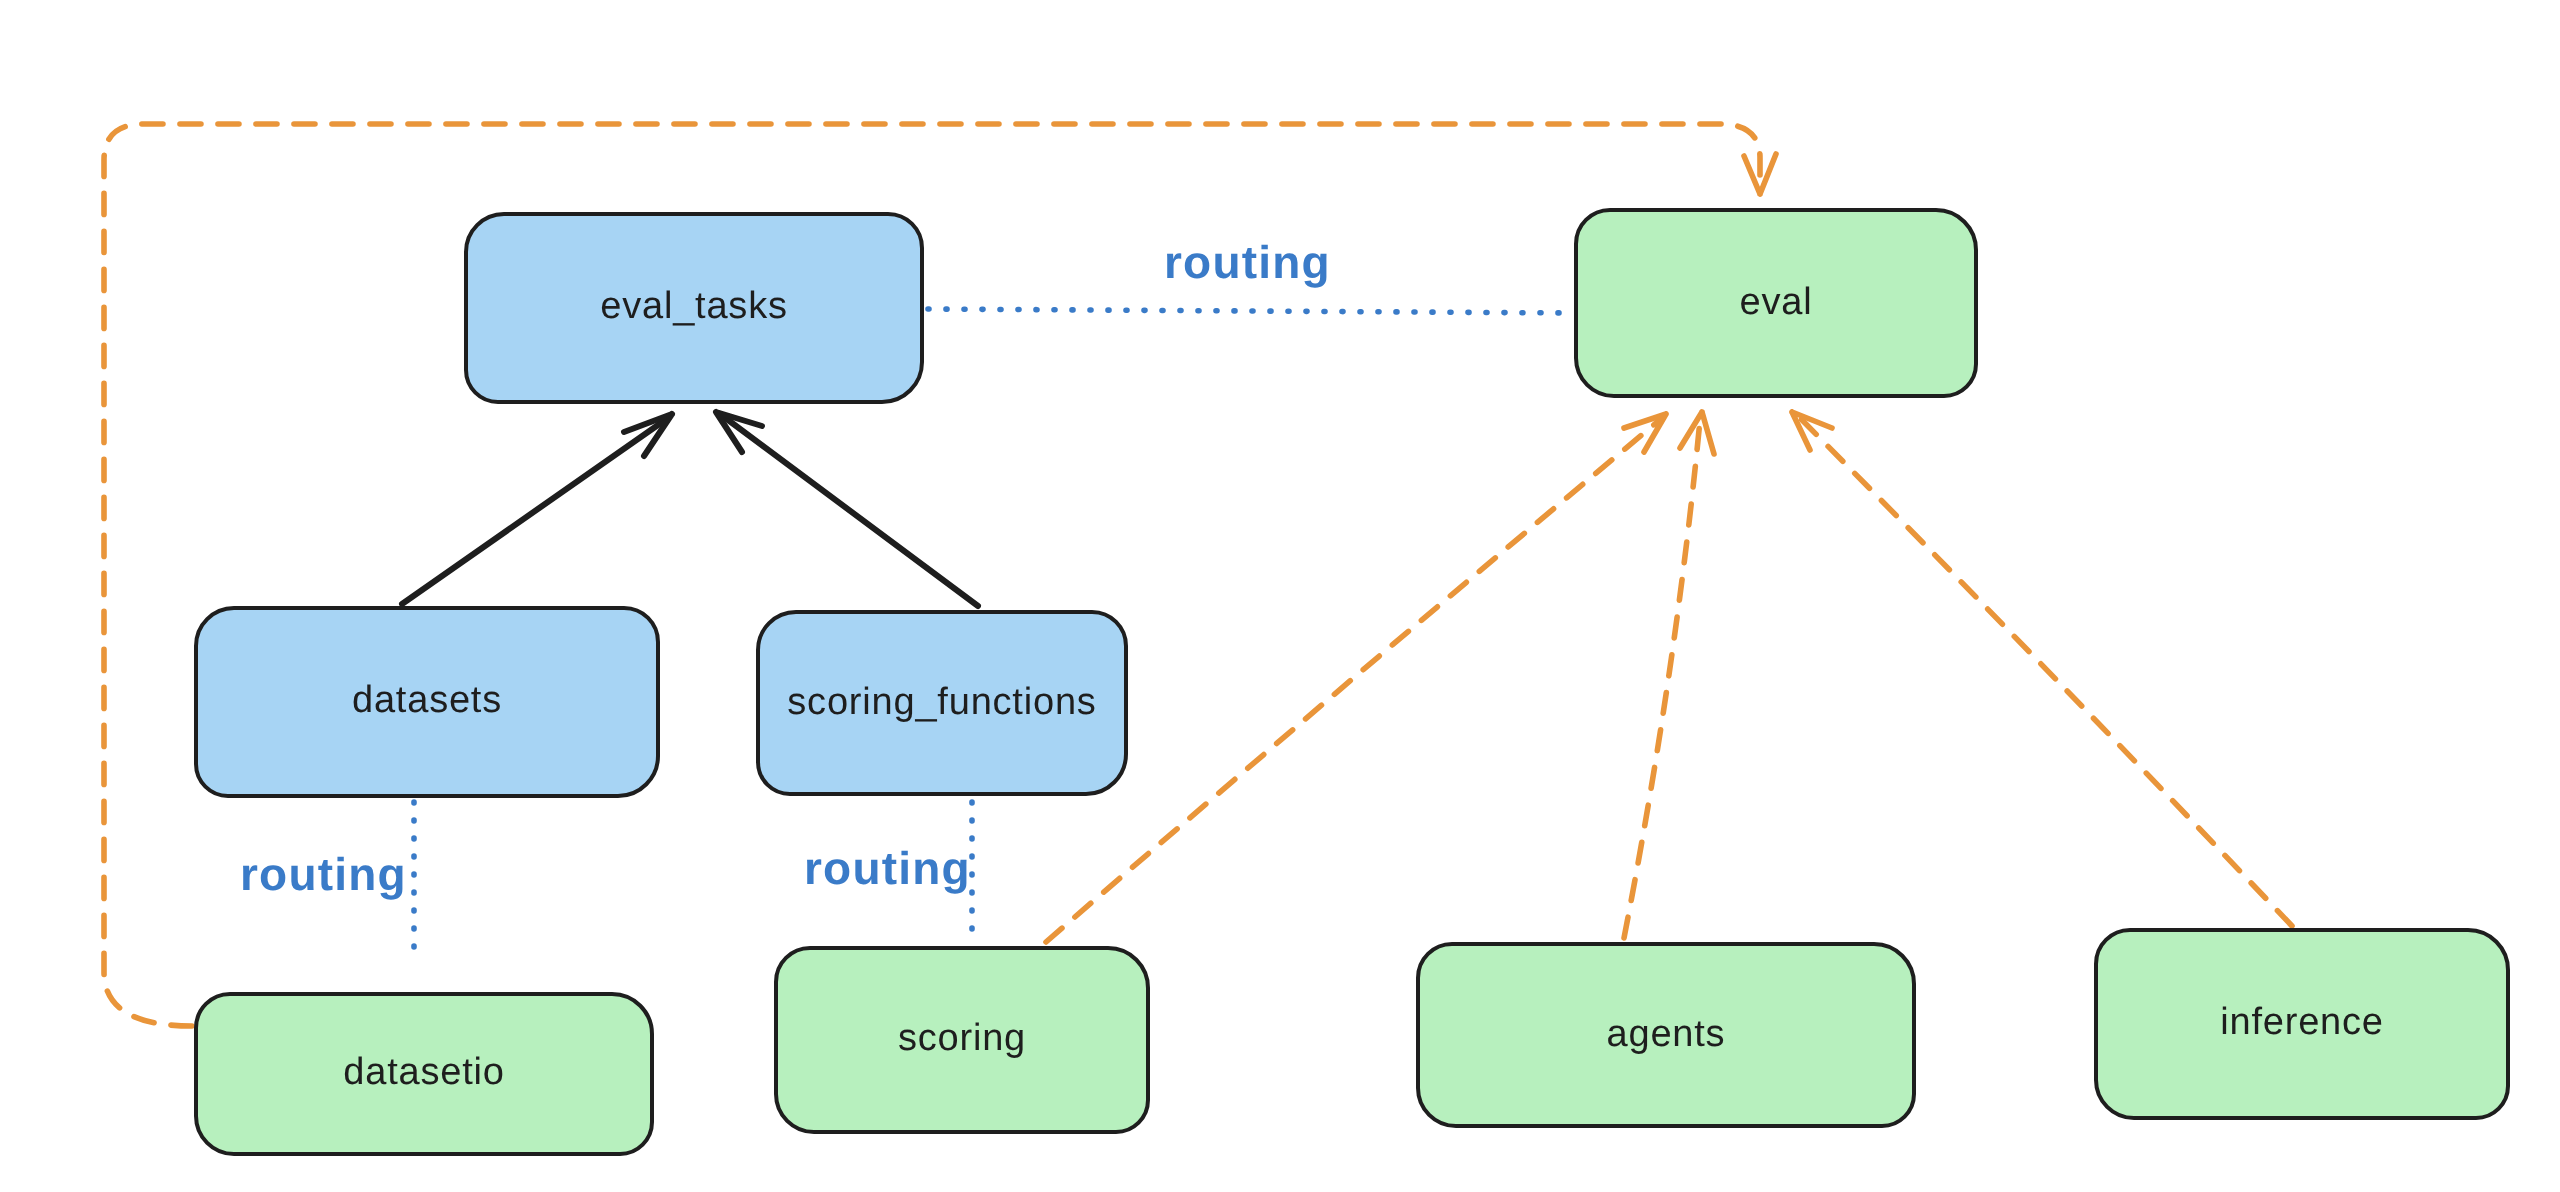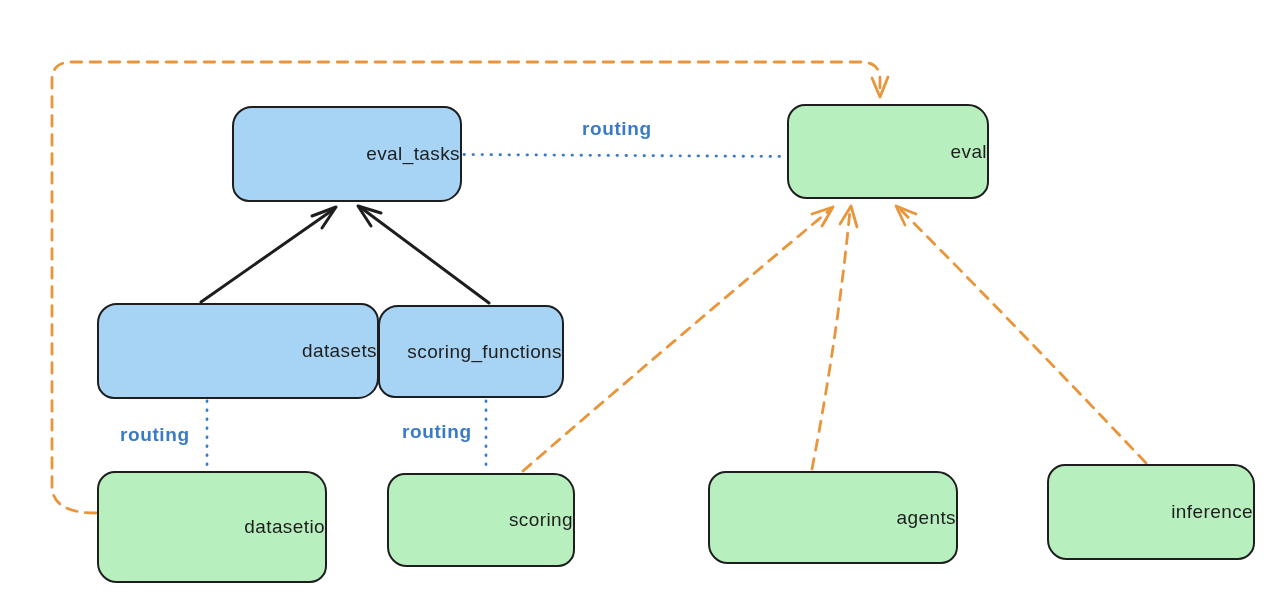--- a/index.html
+++ b/index.html
@@ -8,32 +8,32 @@
     width:1280px;height:596px;
     background:var(--background,#ffffff);
     font-family:"Liberation Sans","DejaVu Sans",sans-serif;
     overflow:hidden;
   }
   #edges{position:absolute;left:0;top:0;pointer-events:none;}
   .node{
     position:absolute;
     box-sizing:border-box;
     border:2.5px solid var(--stroke,#1e1e1e);
-    display:flex;align-items:center;justify-content:flex-end;
+    display:flex;align-items:center;justify-content:center;
     font-size:19px;
     color:var(--stroke,#1e1e1e);
     letter-spacing:0.4px;
   }
   .node.blue{background:var(--blue_fill,#a7d4f4);border-radius:20px 18px 21px 17px;}
   .node.green{background:var(--green_fill,#b7f0be);border-radius:18px 21px 17px 20px;}
   .node-label{white-space:nowrap;}
   .edge-label{
     position:absolute;
     color:var(--blue_line,#3a7bc8);
-    font-size:19px;font-weight:700;letter-spacing:0.6px;
+    font-size:23px;font-weight:700;letter-spacing:0.6px;
     white-space:nowrap;
   }
   .blue-dot{stroke:var(--blue_line,#3a7bc8);stroke-width:2.8;fill:none;
     stroke-dasharray:0.5 8.5;stroke-linecap:round;}
   .black-line{stroke:var(--stroke,#1e1e1e);stroke-width:3;fill:none;stroke-linecap:round;}
   .orange-dash{stroke:var(--orange_line,#e9953a);stroke-width:2.8;fill:none;
     stroke-dasharray:10.5 8.5;stroke-linecap:round;}
   .orange-head{stroke:var(--orange_line,#e9953a);stroke-width:2.8;fill:none;stroke-linecap:round;}
 </style>
 </head>
@@ -66,29 +66,29 @@
   </svg>
 
   <div class="node blue" style="left:232px;top:106px;width:230px;height:96px">
     <span class="node-label">eval_tasks</span>
   </div>
 
   <div class="node green" style="left:787px;top:104px;width:202px;height:95px">
     <span class="node-label">eval</span>
   </div>
 
-  <div class="node blue" style="left:97px;top:303px;width:282px;height:96px">
+  <div class="node blue" style="left:97px;top:303px;width:233px;height:96px">
     <span class="node-label">datasets</span>
   </div>
 
   <div class="node blue" style="left:378px;top:305px;width:186px;height:93px">
     <span class="node-label">scoring_functions</span>
   </div>
 
-  <div class="node green" style="left:97px;top:471px;width:230px;height:112px">
+  <div class="node green" style="left:97px;top:496px;width:230px;height:82px">
     <span class="node-label">datasetio</span>
   </div>
 
   <div class="node green" style="left:387px;top:473px;width:188px;height:94px">
     <span class="node-label">scoring</span>
   </div>
 
   <div class="node green" style="left:708px;top:471px;width:250px;height:93px">
     <span class="node-label">agents</span>
   </div>

